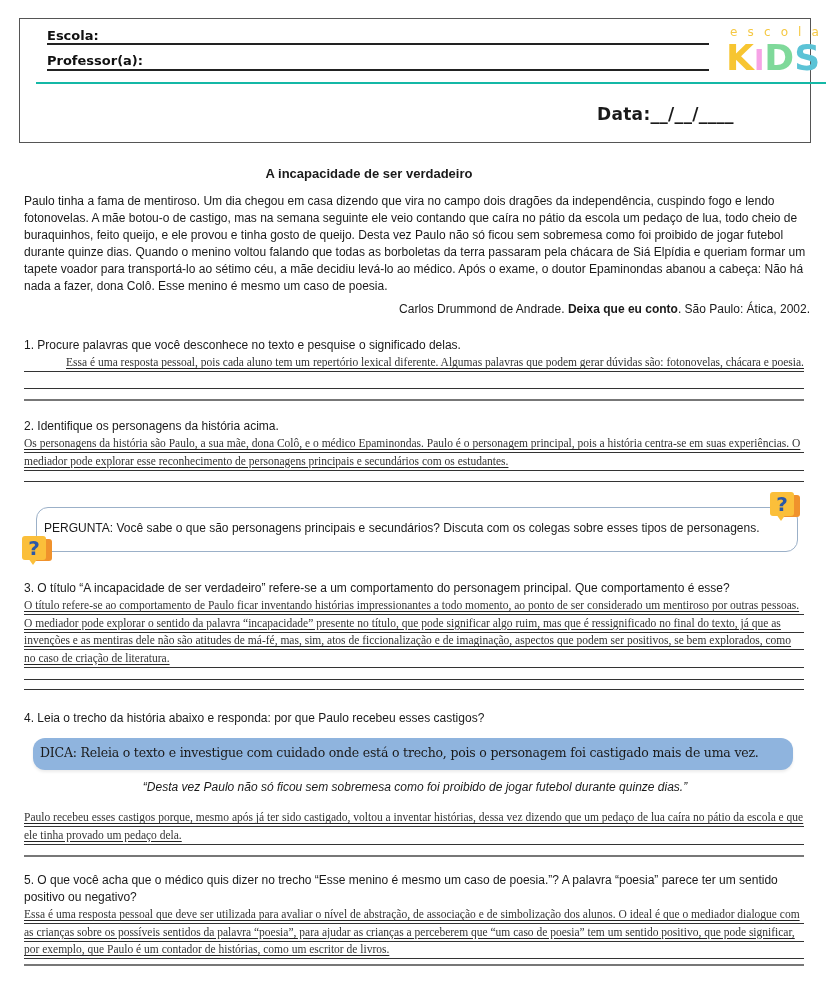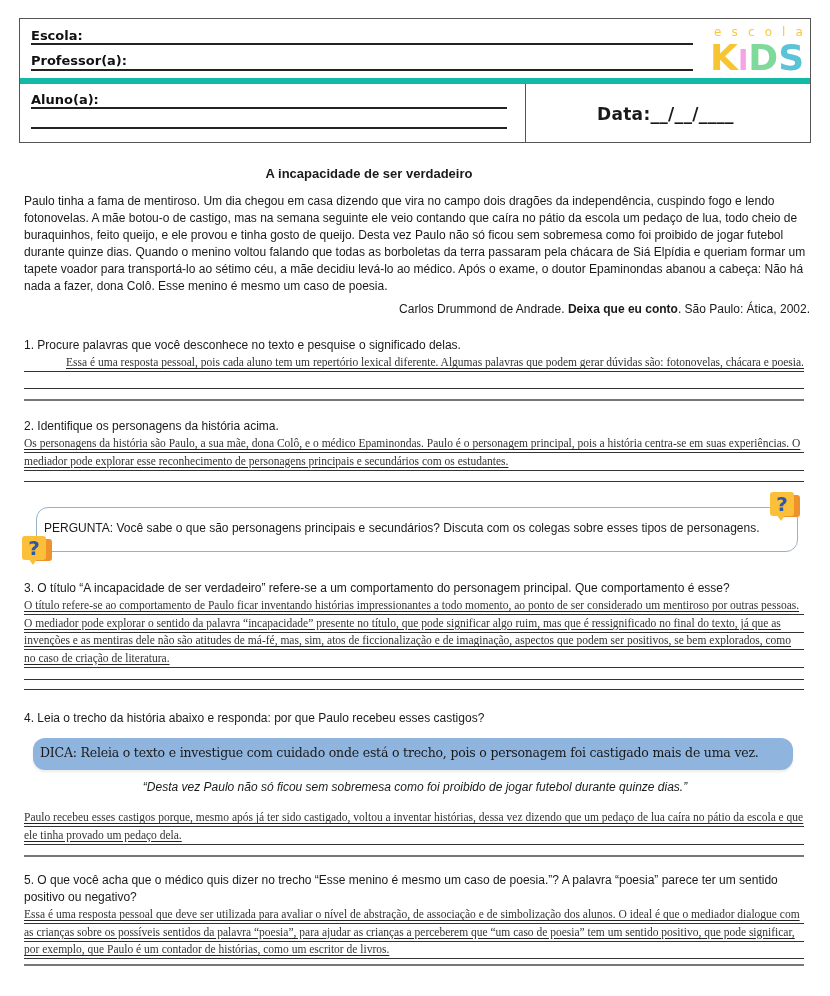--- a/index.html
+++ b/index.html
@@ -1,21 +1,21 @@
 <!DOCTYPE html>
 <html><head>
 <meta charset="utf-8">
 <style>
   * { box-sizing: border-box; margin: 0; padding: 0; }
   html, body { width: 830px; height: 996px; background: #ffffff; overflow: hidden; }
   body { font-family: "Liberation Sans", sans-serif; color: #1a1a1a; position: relative; }
 
   
   .header { position: absolute; left: 19px; top: 18px; width: 792px; height: 125px; border: 1px solid #555; }
-  .hdr-top { position: absolute; left: 0; top: 0; width: 790px; height: 65px; border-bottom: 6px solid #14b8a6; }
+  .hdr-top { position: absolute; left: 16px; top: 0; width: 790px; height: 65px; border-bottom: 2px solid #14b8a6; }
   .hdr-label { position: absolute; font-weight: bold; font-size: 13px; font-family: "DejaVu Sans", sans-serif; color: #111; }
   .hdr-line { position: absolute; height: 1.5px; background: #222; }
   .hdr-bottom-left { position: absolute; left: 0; top: 65px; width: 506px; height: 58px; border-right: 1px solid #555; }
   .hdr-bottom-right { position: absolute; left: 507px; top: 65px; width: 283px; height: 58px; }
   .date-label { position: absolute; left: 70px; top: 20px; font-family: "DejaVu Sans", sans-serif; font-weight: bold; font-size: 17px; letter-spacing: 0.3px; }
 
   .logo { position: absolute; left: 686px; top: 2px; width: 100px; height: 62px; }
   .logo-escola { position: absolute; left: 8px; top: 4px; width: 90px; display: flex; justify-content: space-between; font-size: 12px; color: #f5c843; font-family: "DejaVu Sans", sans-serif; letter-spacing: 1px; }
   .logo-kids { position: absolute; left: 4px; top: 18px; font-family: "DejaVu Sans", sans-serif; font-weight: bold; font-size: 36px; line-height: 38px; }
   .logo-kids span { display: inline-block; }
@@ -63,25 +63,20 @@
         <span>o</span>
         <span>l</span>
         <span>a</span>
       </div>
       <div class="logo-kids">
         <span style="color:#f7c531;">K</span><span style="color:#f6a3e6; font-size:28px;">I</span><span style="color:#7fd99a;">D</span><span style="color:#5bc3d6;">S</span>
       </div>
     </div>
   </div>
 
-  <div class="hdr-bottom-left">
-    <span class="hdr-label" style="left:11px; top:8px;">Aluno(a):</span>
-    <div class="hdr-line" style="left:11px; top:23px; width:476px;"></div>
-    <div class="hdr-line" style="left:11px; top:43px; width:476px;"></div>
-  </div>
   <div class="hdr-bottom-right">
     <span class="date-label">Data:__/__/____</span>
   </div>
 </div>
 
 <div class="title">A incapacidade de ser verdadeiro</div>
 <div class="story">Paulo tinha a fama de mentiroso. Um dia chegou em casa dizendo que vira no campo dois dragões da independência, cuspindo fogo e lendo fotonovelas. A mãe botou-o de castigo, mas na semana seguinte ele veio contando que caíra no pátio da escola um pedaço de lua, todo cheio de buraquinhos, feito queijo, e ele provou e tinha gosto de queijo. Desta vez Paulo não só ficou sem sobremesa como foi proibido de jogar futebol durante quinze dias. Quando o menino voltou falando que todas as borboletas da terra passaram pela chácara de Siá Elpídia e queriam formar um tapete voador para transportá-lo ao sétimo céu, a mãe decidiu levá-lo ao médico. Após o exame, o doutor Epaminondas abanou a cabeça:  Não há nada a fazer, dona Colô. Esse menino é mesmo um caso de poesia.</div>
 <div class="citation">
   <span>Carlos Drummond de Andrade.</span>
   <b>Deixa que eu conto</b><span>. São Paulo: Ática, 2002.</span>

